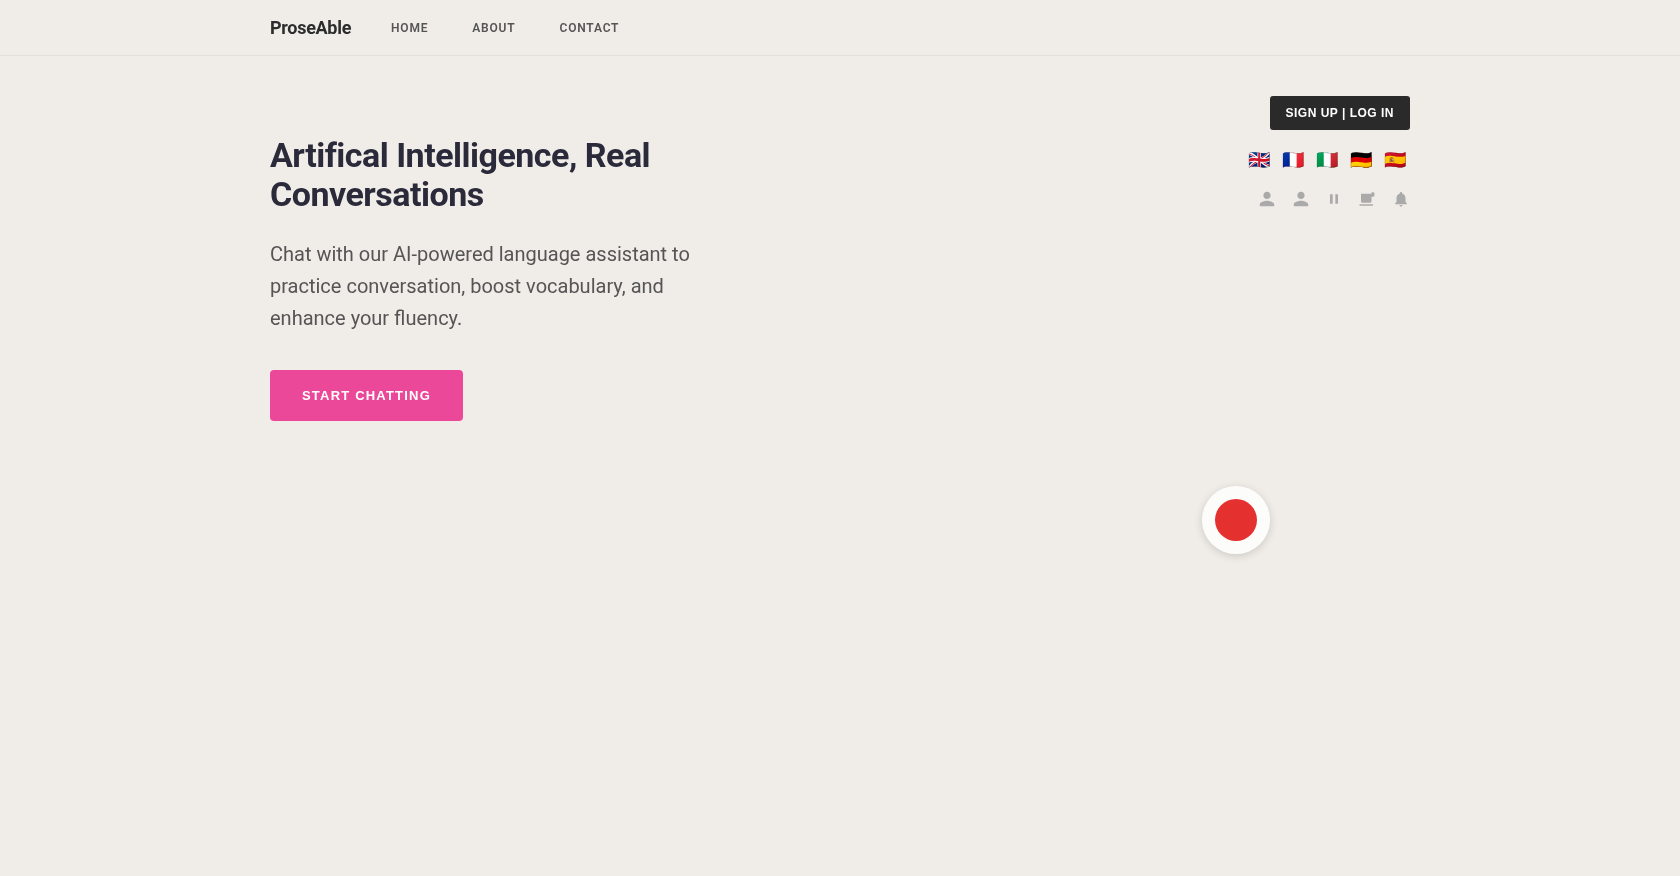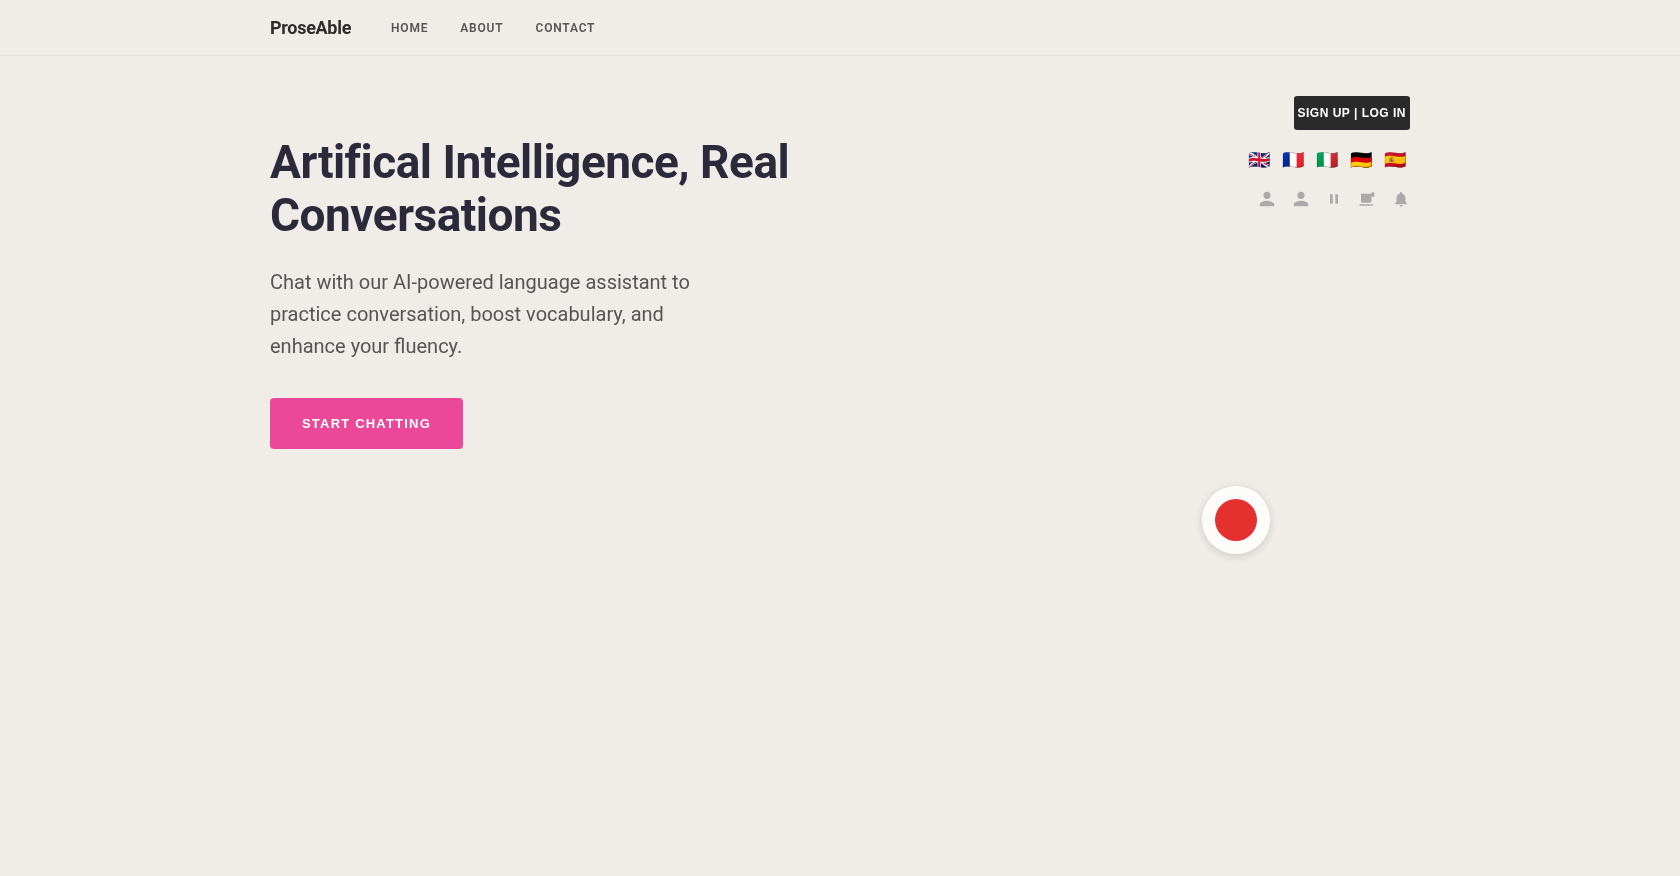--- a/index.html
+++ b/index.html
@@ -28,21 +28,21 @@
     .nav-brand {
       font-size: 18px;
       font-weight: 700;
       color: #2c2c2c;
       margin-right: 40px;
       letter-spacing: -0.3px;
     }
 
     .nav-links {
       display: flex;
-      gap: 32px;
+      gap: 44px;
     }
 
     .nav-link {
       font-size: 12px;
       font-weight: 600;
       color: #555;
       text-decoration: none;
       letter-spacing: 0.8px;
       text-transform: uppercase;
     }
@@ -52,21 +52,21 @@
       padding: 80px 270px 0;
       display: flex;
       position: relative;
     }
 
     .hero-section {
       max-width: 520px;
     }
 
     .hero-title {
-      font-size: 46px;
+      font-size: 34px;
       font-weight: 700;
       color: #2a2a3a;
       line-height: 1.15;
       margin-bottom: 24px;
       letter-spacing: -0.5px;
     }
 
     .hero-subtitle {
       font-size: 20px;
       color: #555;
@@ -96,21 +96,21 @@
       display: flex;
       flex-direction: column;
       align-items: flex-end;
       gap: 20px;
     }
 
     .signup-login-btn {
       background-color: #2a2a2a;
       color: #fff;
       border: none;
-      padding: 10px 4px;
+      padding: 10px 16px;
       font-size: 12px;
       font-weight: 600;
       letter-spacing: 0.5px;
       cursor: pointer;
       border-radius: 3px;
     }
 
     .language-flags {
       display: flex;
       gap: 6px;

